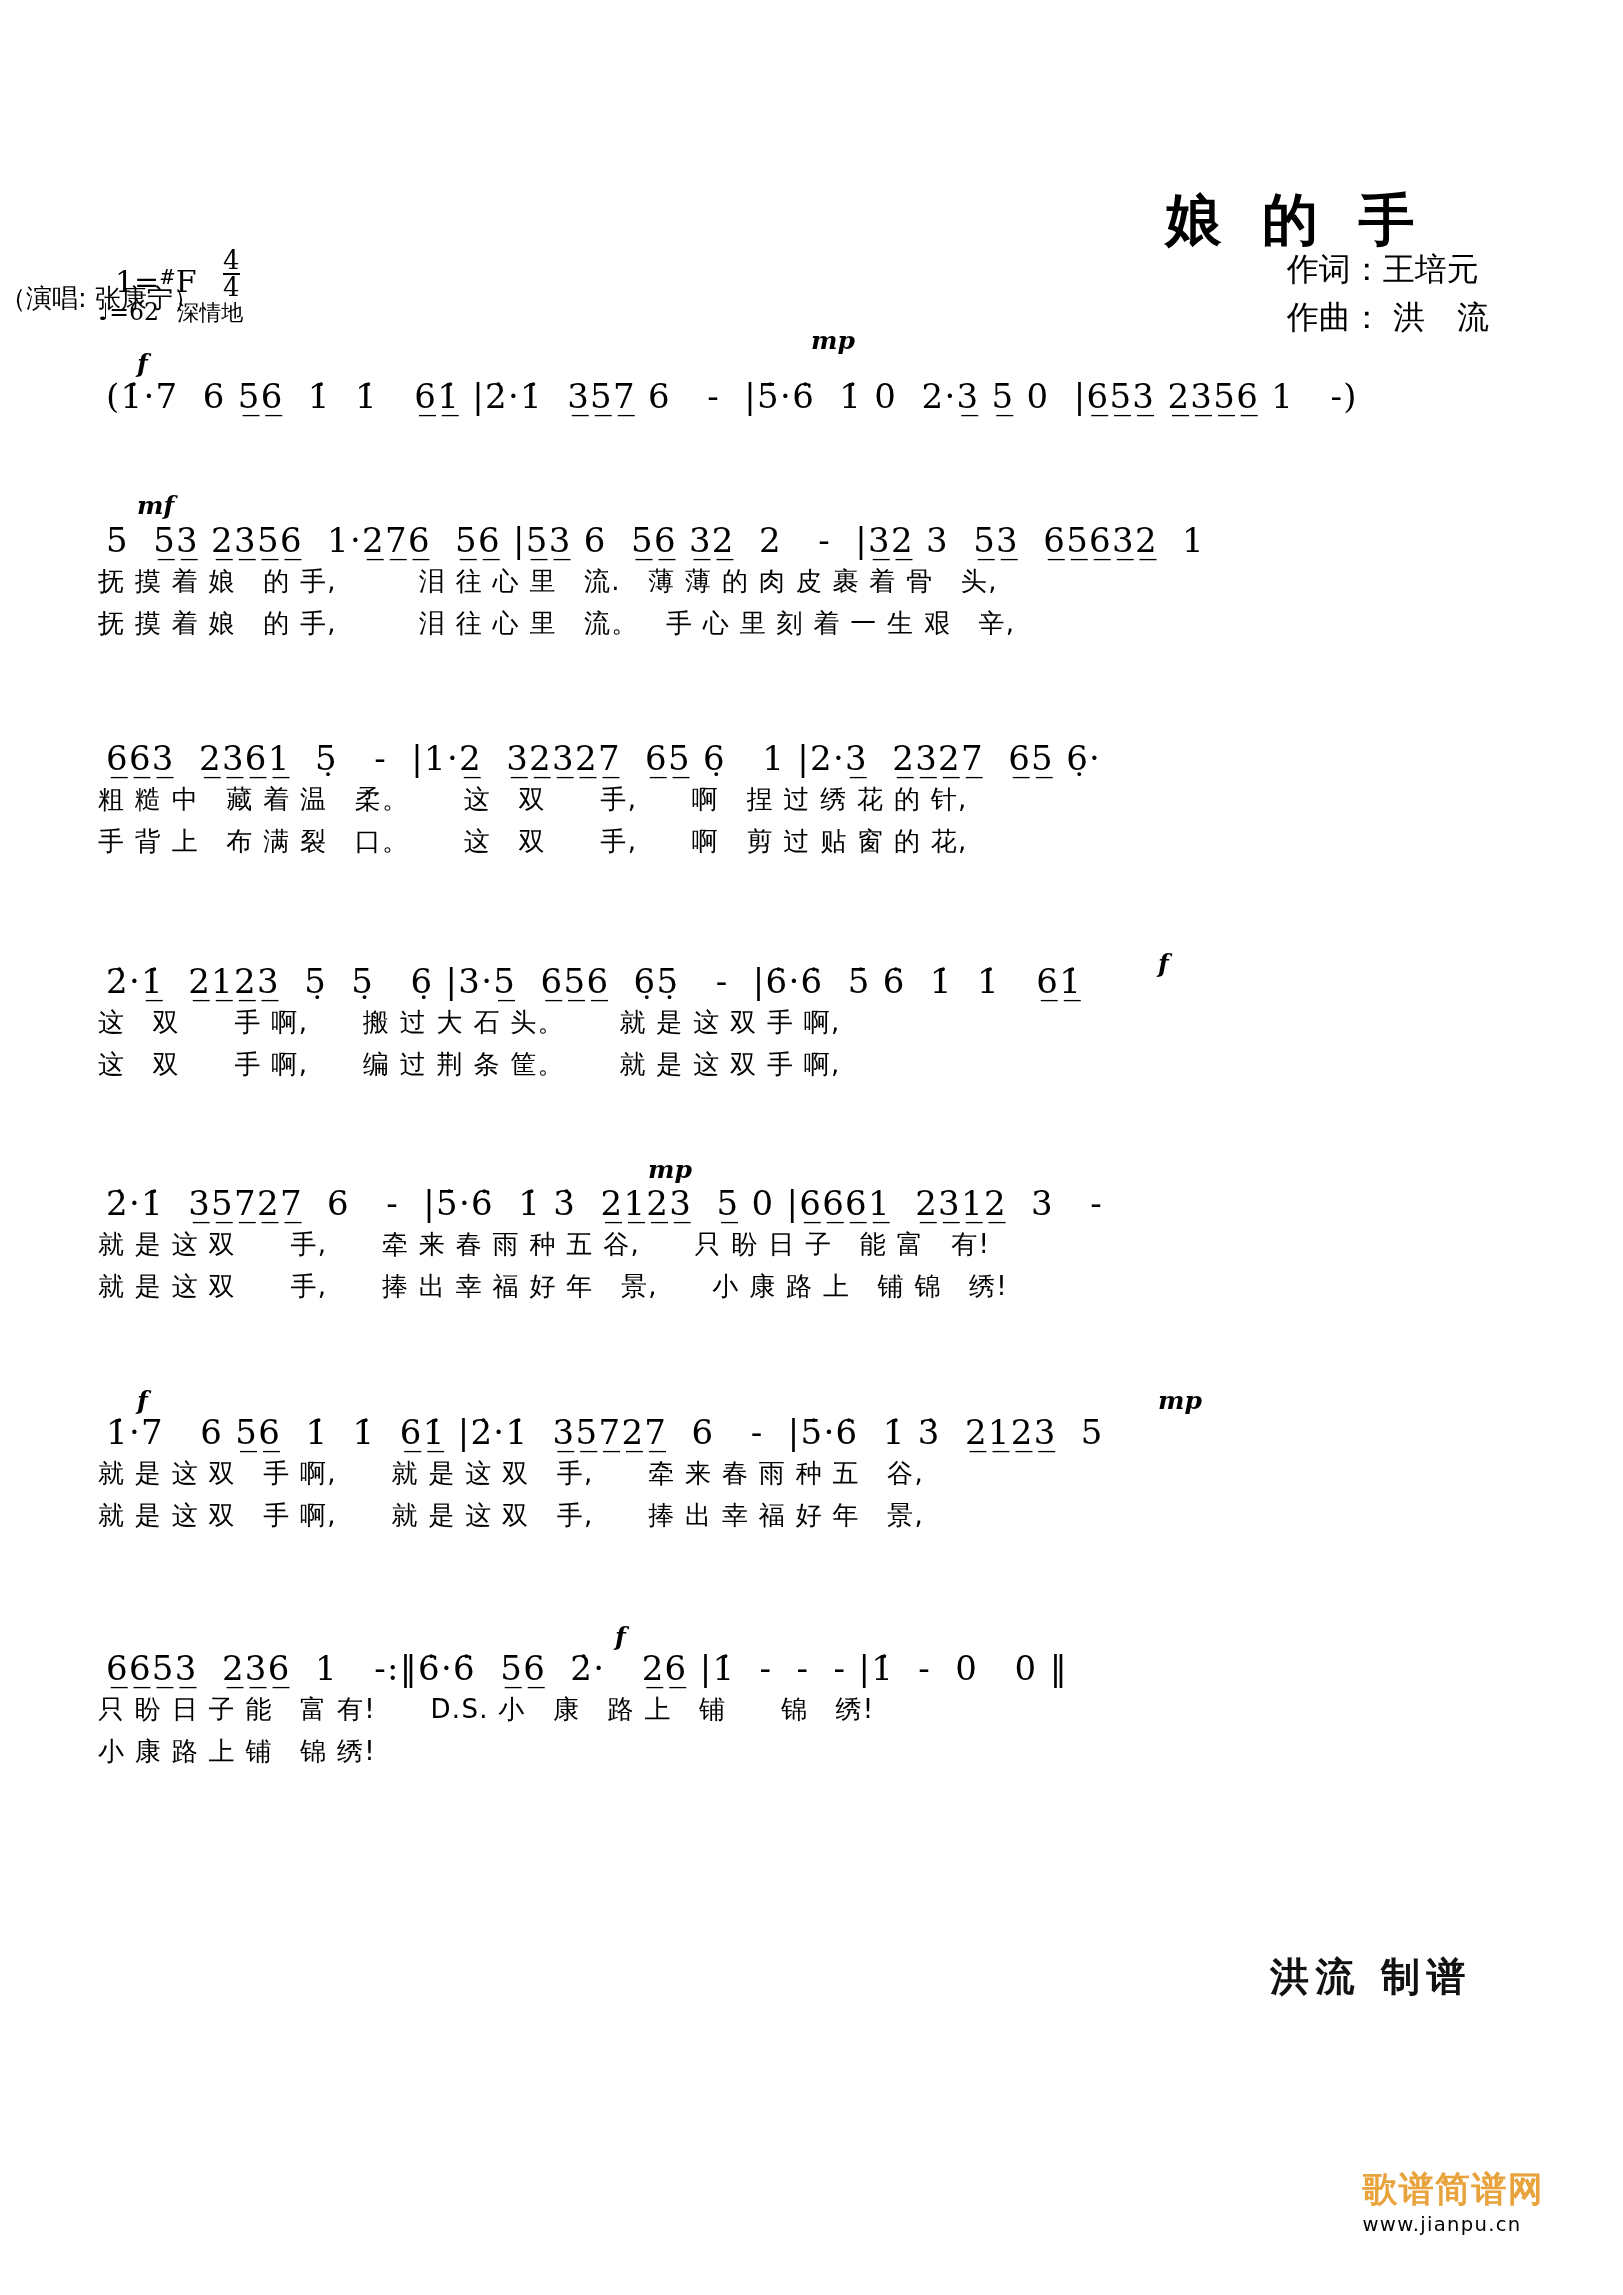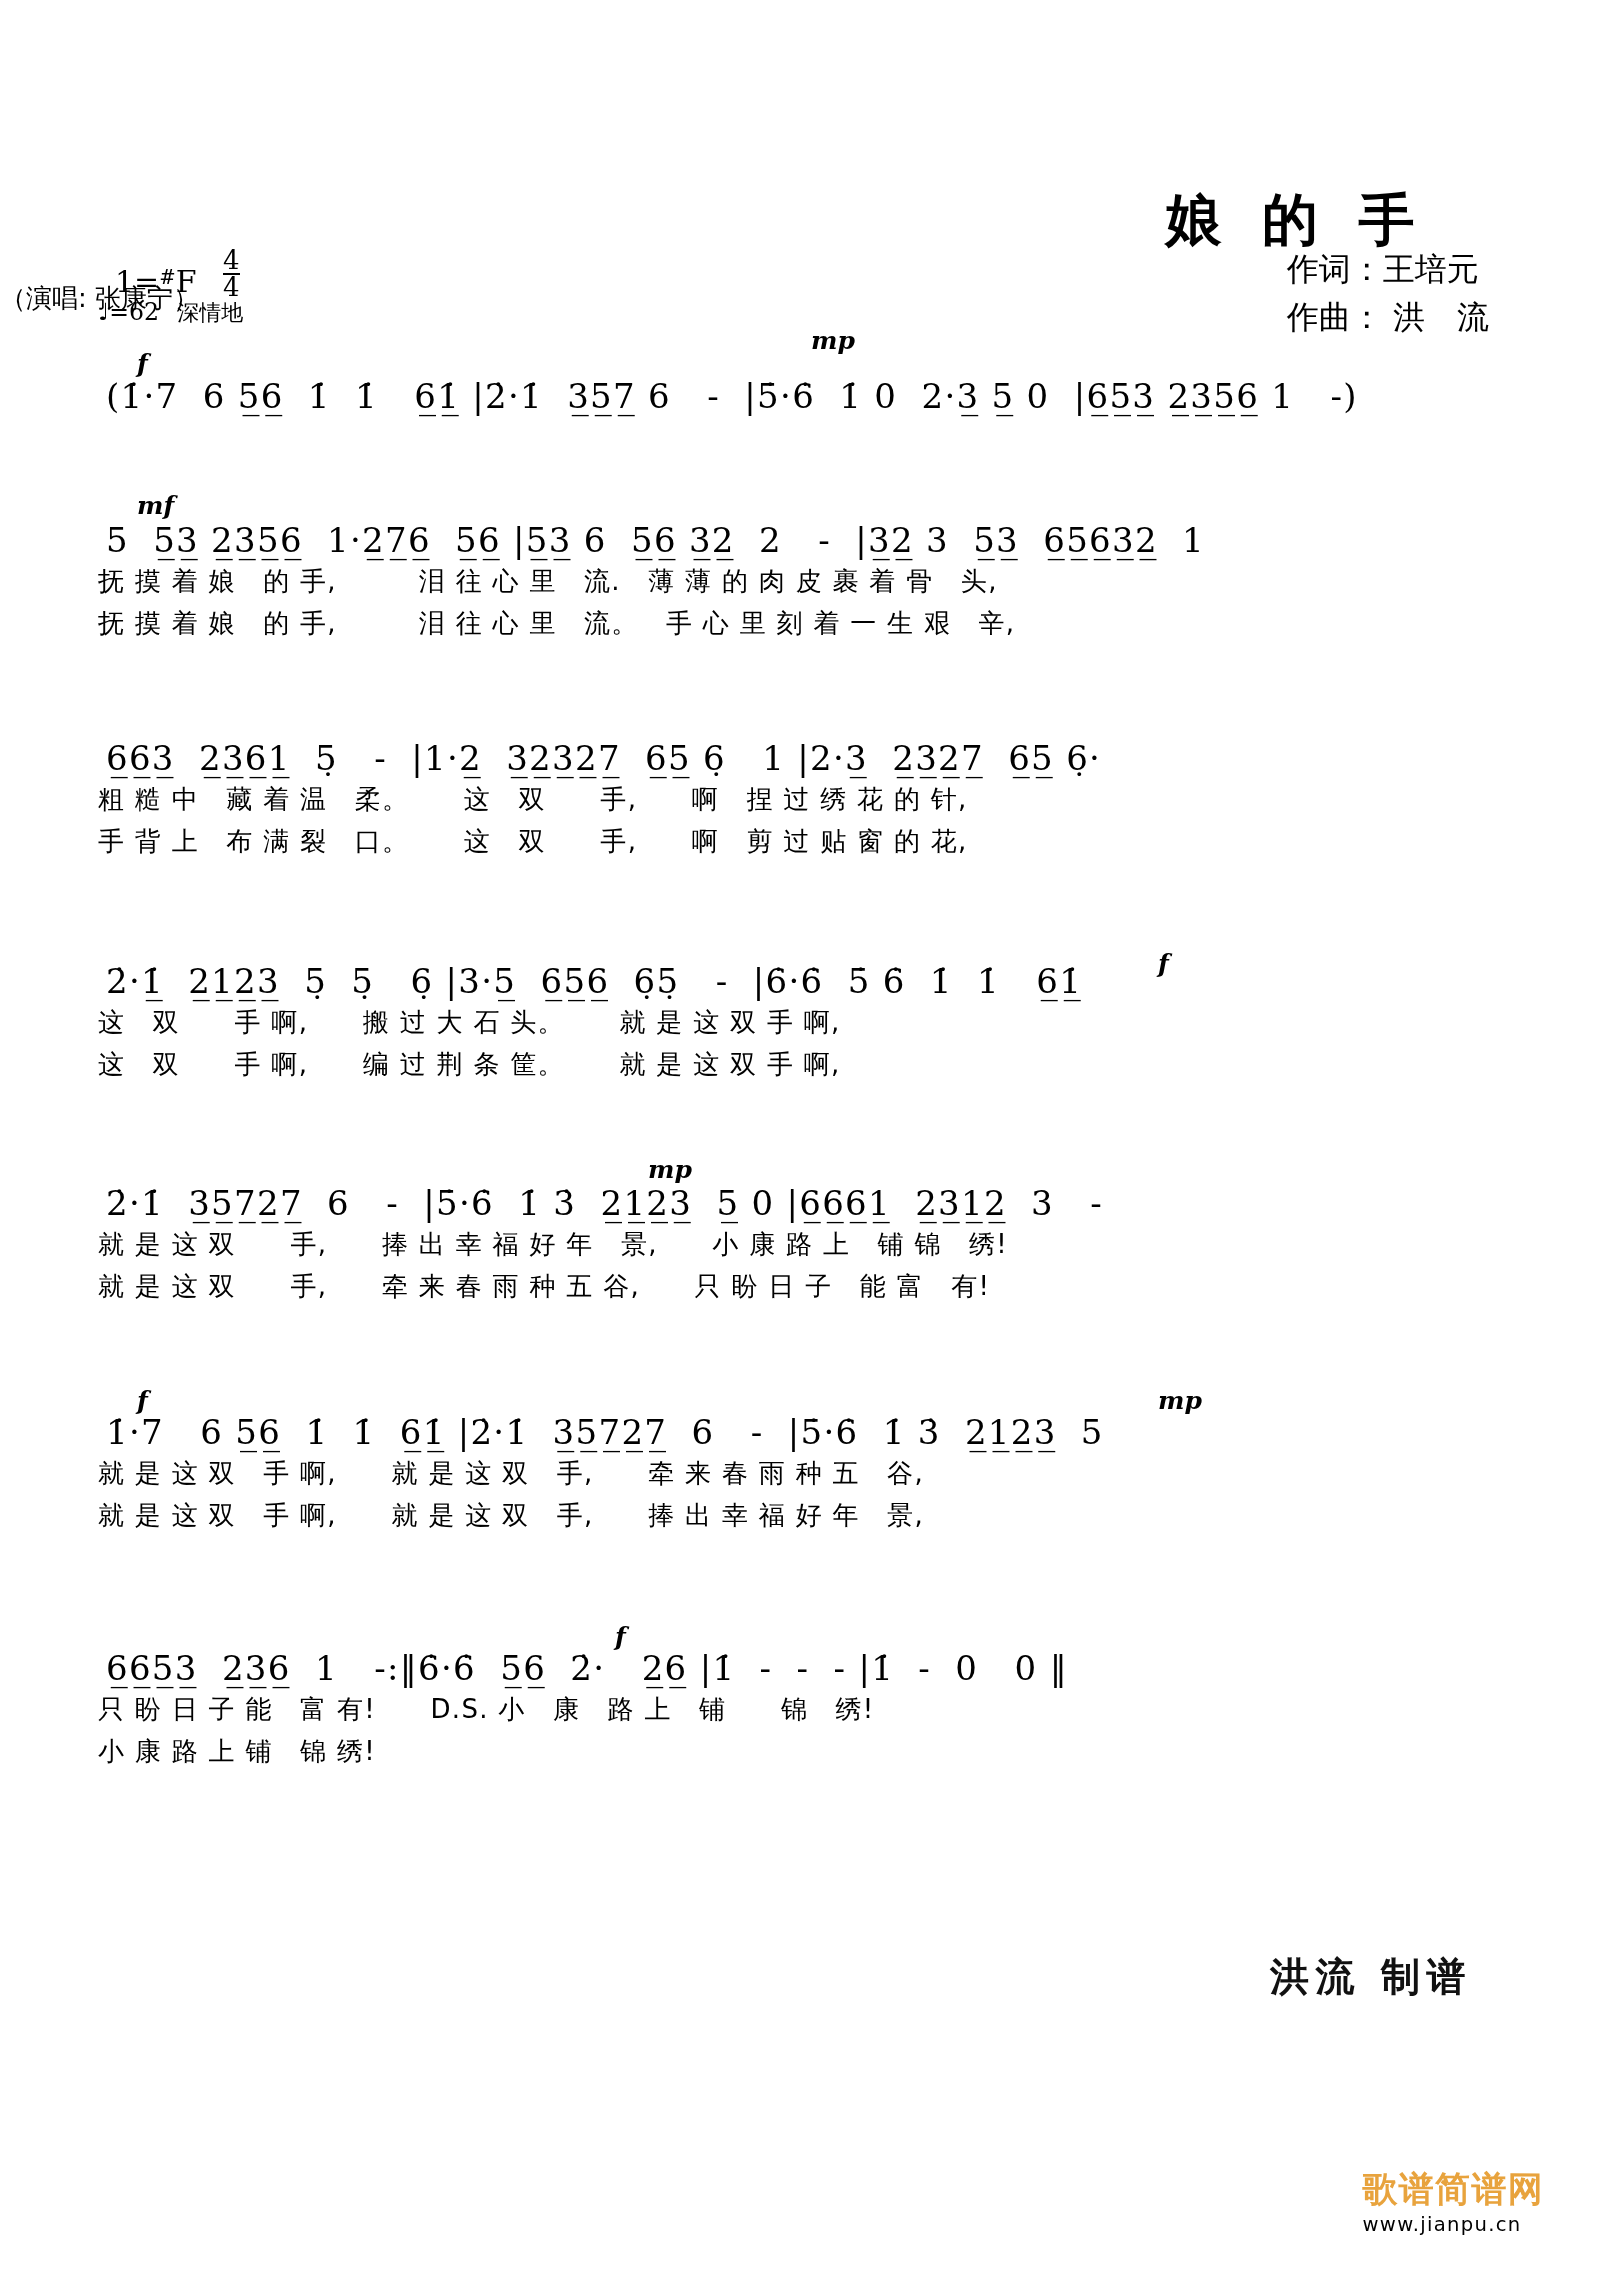--- a/index.html
+++ b/index.html
@@ -197,22 +197,22 @@
   <div class="system" style="top:962px;">
     <span class="dyn" style="left:1060px; top:-13px;">f</span>
     <div class="notes">2̇·1̲̇  2̲1̲2̲3̲  5̣  5̣   6̣ |3·5̲  6̲5̲6̲  6̣5̣   -  |6̇·6̇  5̇ 6̇  1̇  1̇   6̲1̲̇</div>
     <div class="lyric">这　双　　手 啊,　　搬 过 大 石 头。　　就 是 这 双 手 啊,</div>
     <div class="lyric">这　双　　手 啊,　　编 过 荆 条 筐。　　就 是 这 双 手 啊,</div>
   </div>
 
   <div class="system" style="top:1184px;">
     <span class="dyn" style="left:550px; top:-29px;">mp</span>
     <div class="notes">2̇·1̇  3̲5̲7̲2̲7̲  6   -  |5̇·6̇  1̇ 3̇  2̲1̲2̲3̲  5̲ 0 |6̲6̲6̲1̲  2̲3̲1̲2̲  3   -</div>
+    <div class="lyric">就 是 这 双　　手,　　牵 来 春 雨 种 五 谷,　　只 盼 日 子　能 富　有!</div>
     <div class="lyric">就 是 这 双　　手,　　捧 出 幸 福 好 年　景,　　小 康 路 上　铺 锦　绣!</div>
-    <div class="lyric">就 是 这 双　　手,　　牵 来 春 雨 种 五 谷,　　只 盼 日 子　能 富　有!</div>
   </div>
 
   <div class="system" style="top:1413px;">
     <span class="dyn" style="left:39px; top:-27.5px;">f</span>
     <span class="dyn" style="left:1060px; top:-27.5px;">mp</span>
     <div class="notes">1̇·7   6 5̲6̲  1̇  1̇  6̲1̲̇ |2̇·1̇  3̲5̲7̲2̲7̲  6   -  |5̇·6̇  1̇ 3̇  2̲1̲2̲3̲  5</div>
     <div class="lyric">就 是 这 双　手 啊,　　就 是 这 双　手,　　牵 来 春 雨 种 五　谷,</div>
     <div class="lyric">就 是 这 双　手 啊,　　就 是 这 双　手,　　捧 出 幸 福 好 年　景,</div>
   </div>
 

